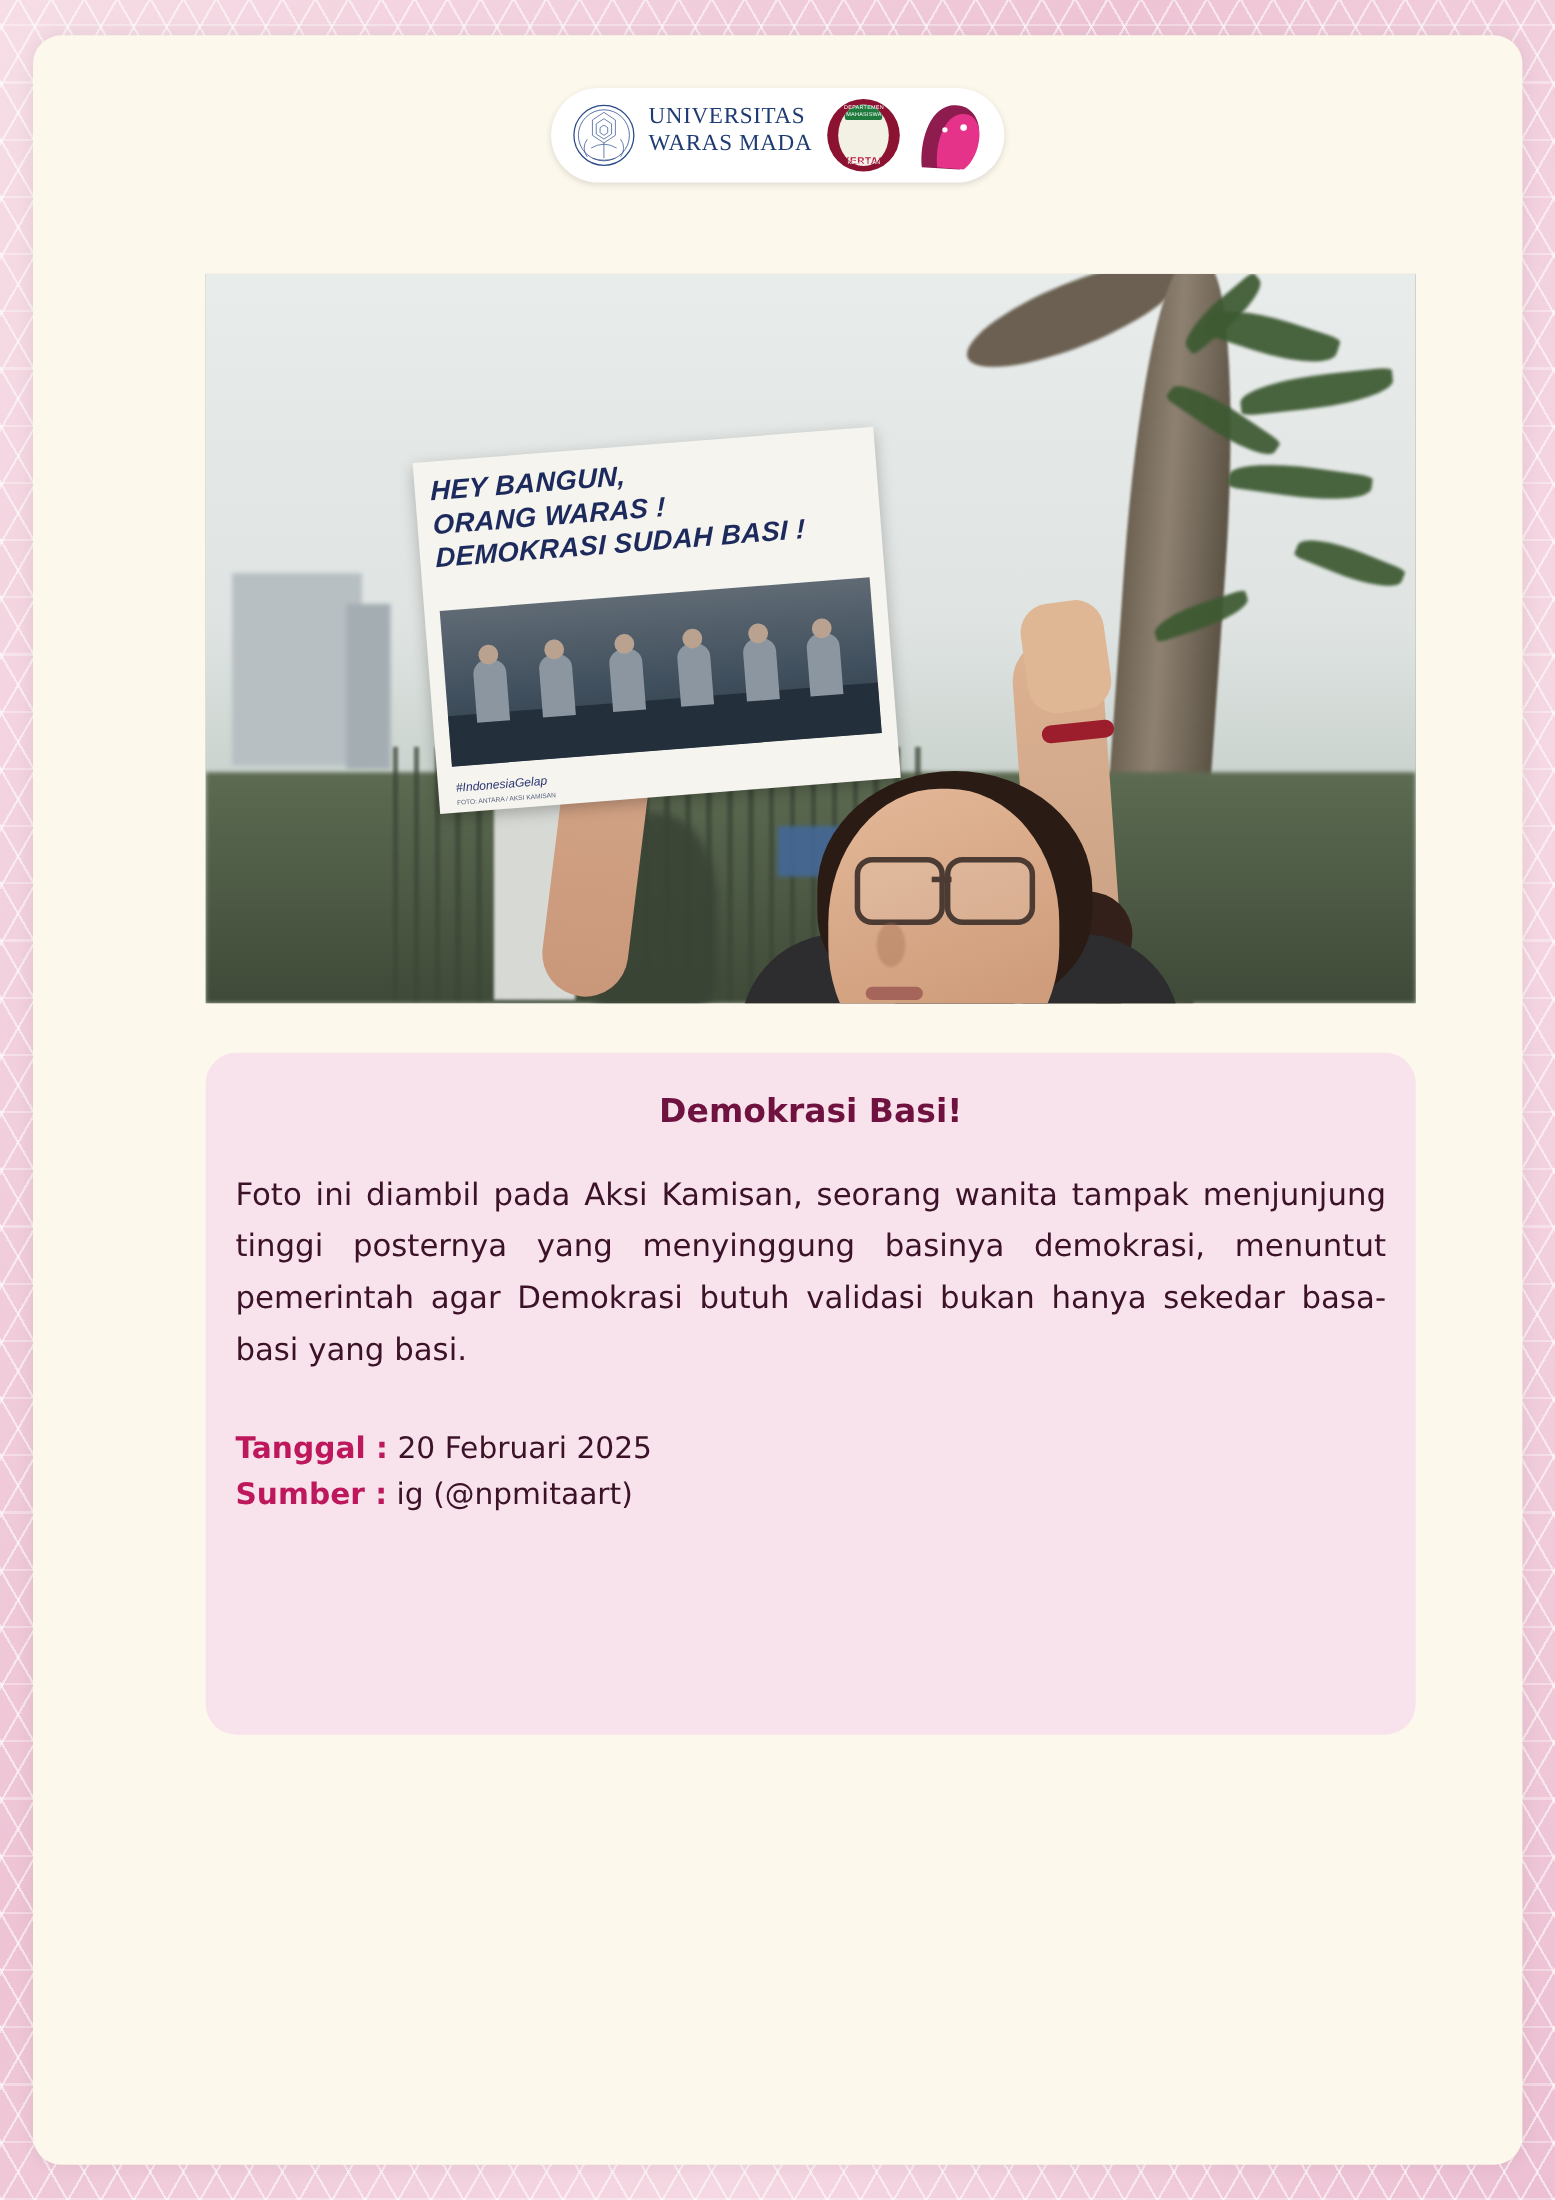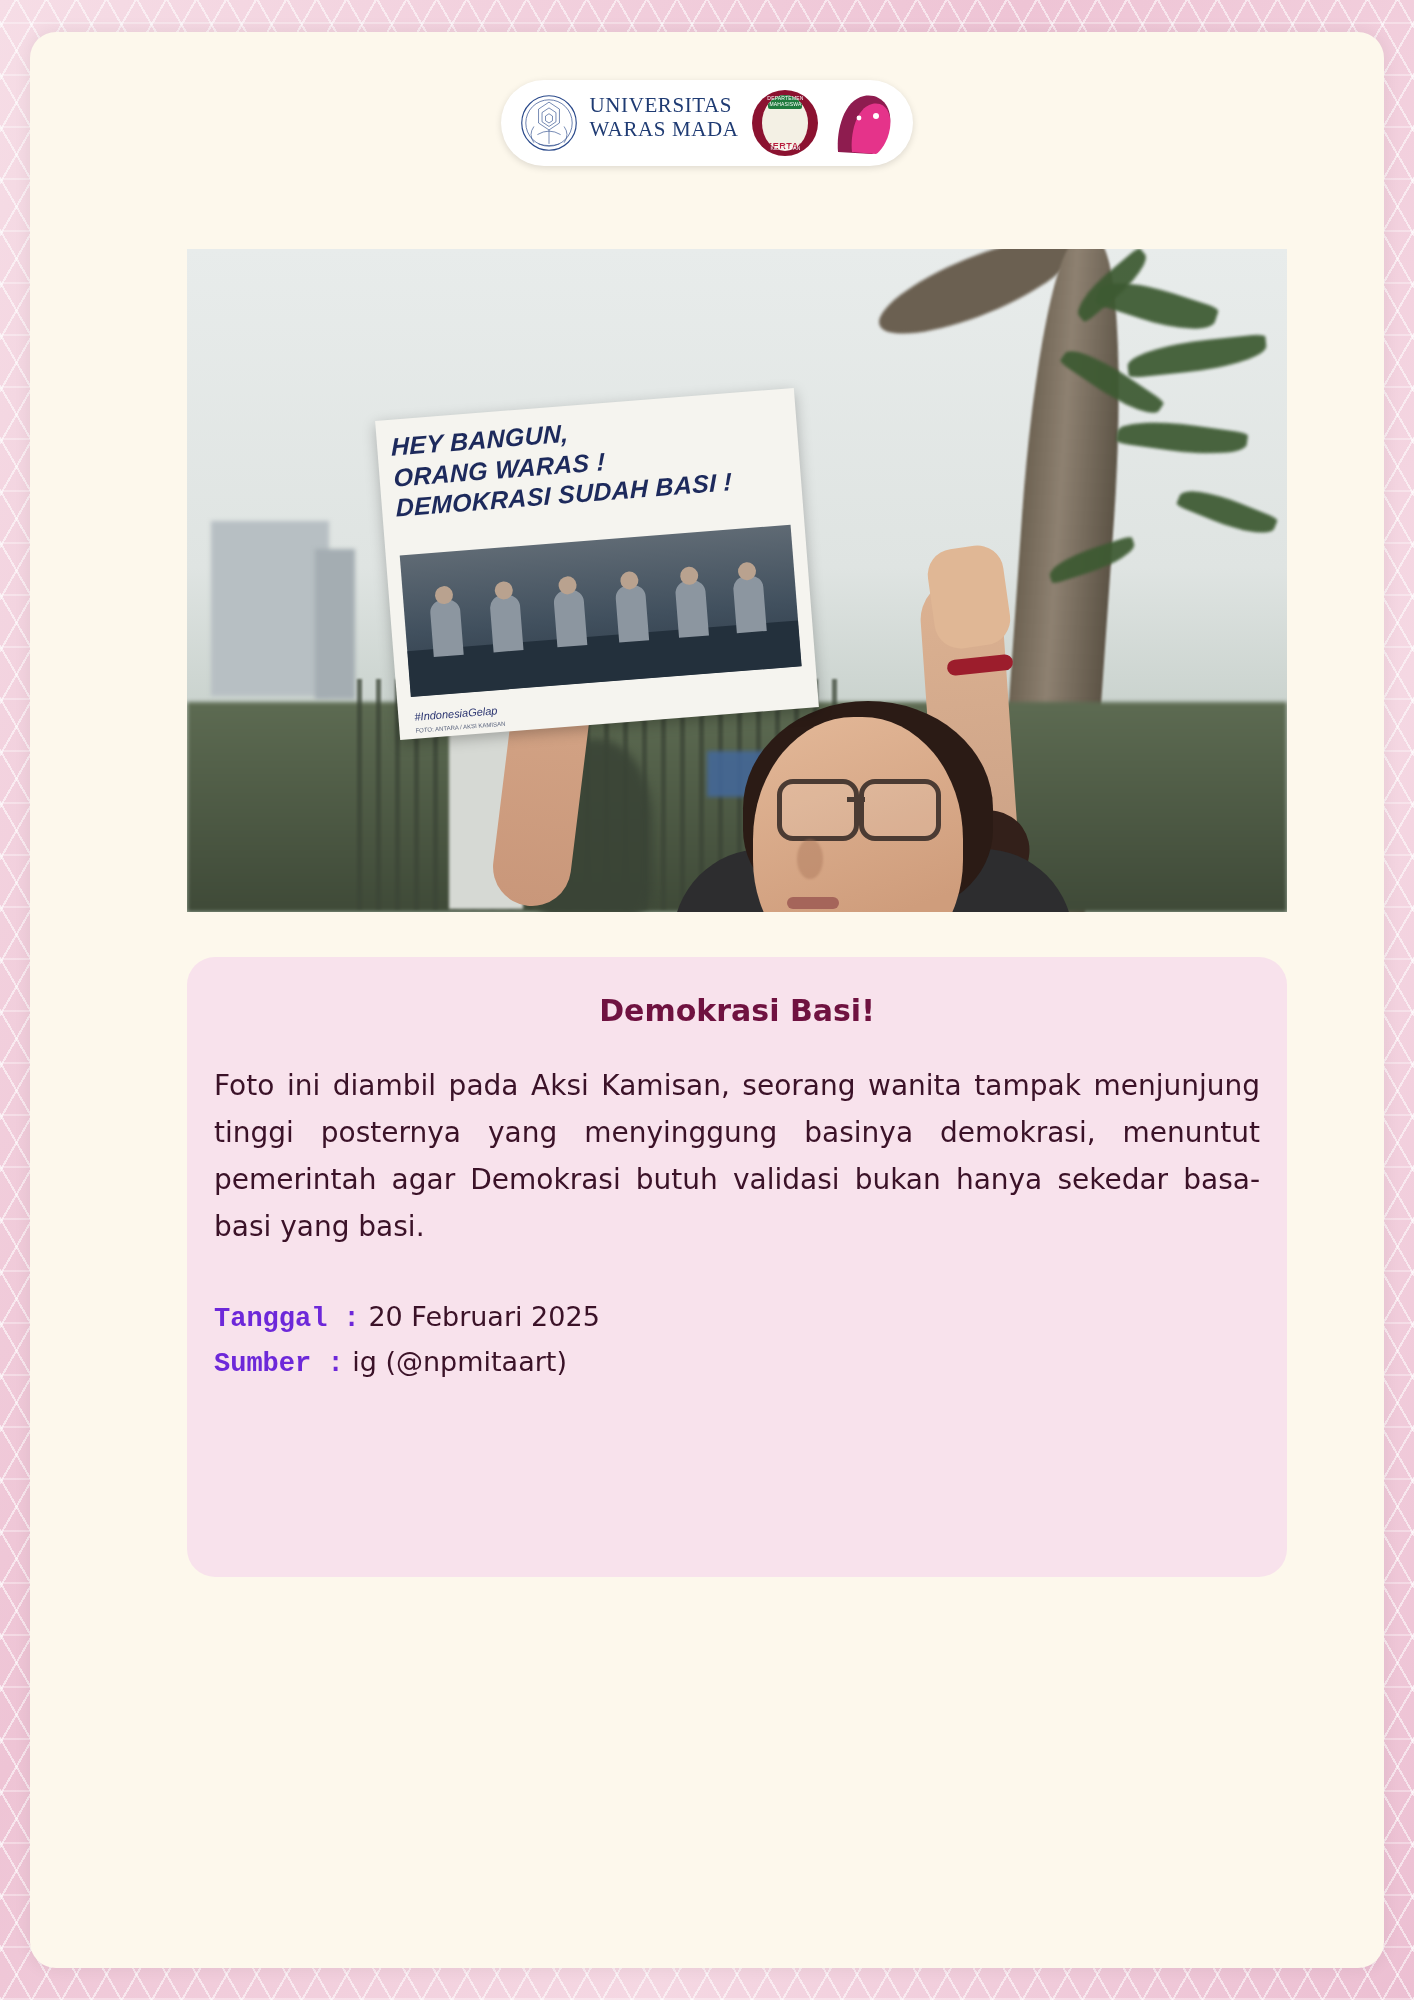--- a/index.html
+++ b/index.html
@@ -471,22 +471,21 @@
   }
   .caption-meta {
     margin-top: 46px;
     font-size: 27px;
     color: #3b1228;
     line-height: 1.55;
     font-family: "DejaVu Sans", sans-serif;
   }
   .meta-label {
     font-weight: bold;
-    color: #6d28d9;
-    font-family: Liberation Mono, monospace;
+    color: #be185d;
   }
 </style>
 </head>
 <body>
 
 <div class="page-bg"></div>
 
 <div class="card">
 
   <div class="logo-pill">

